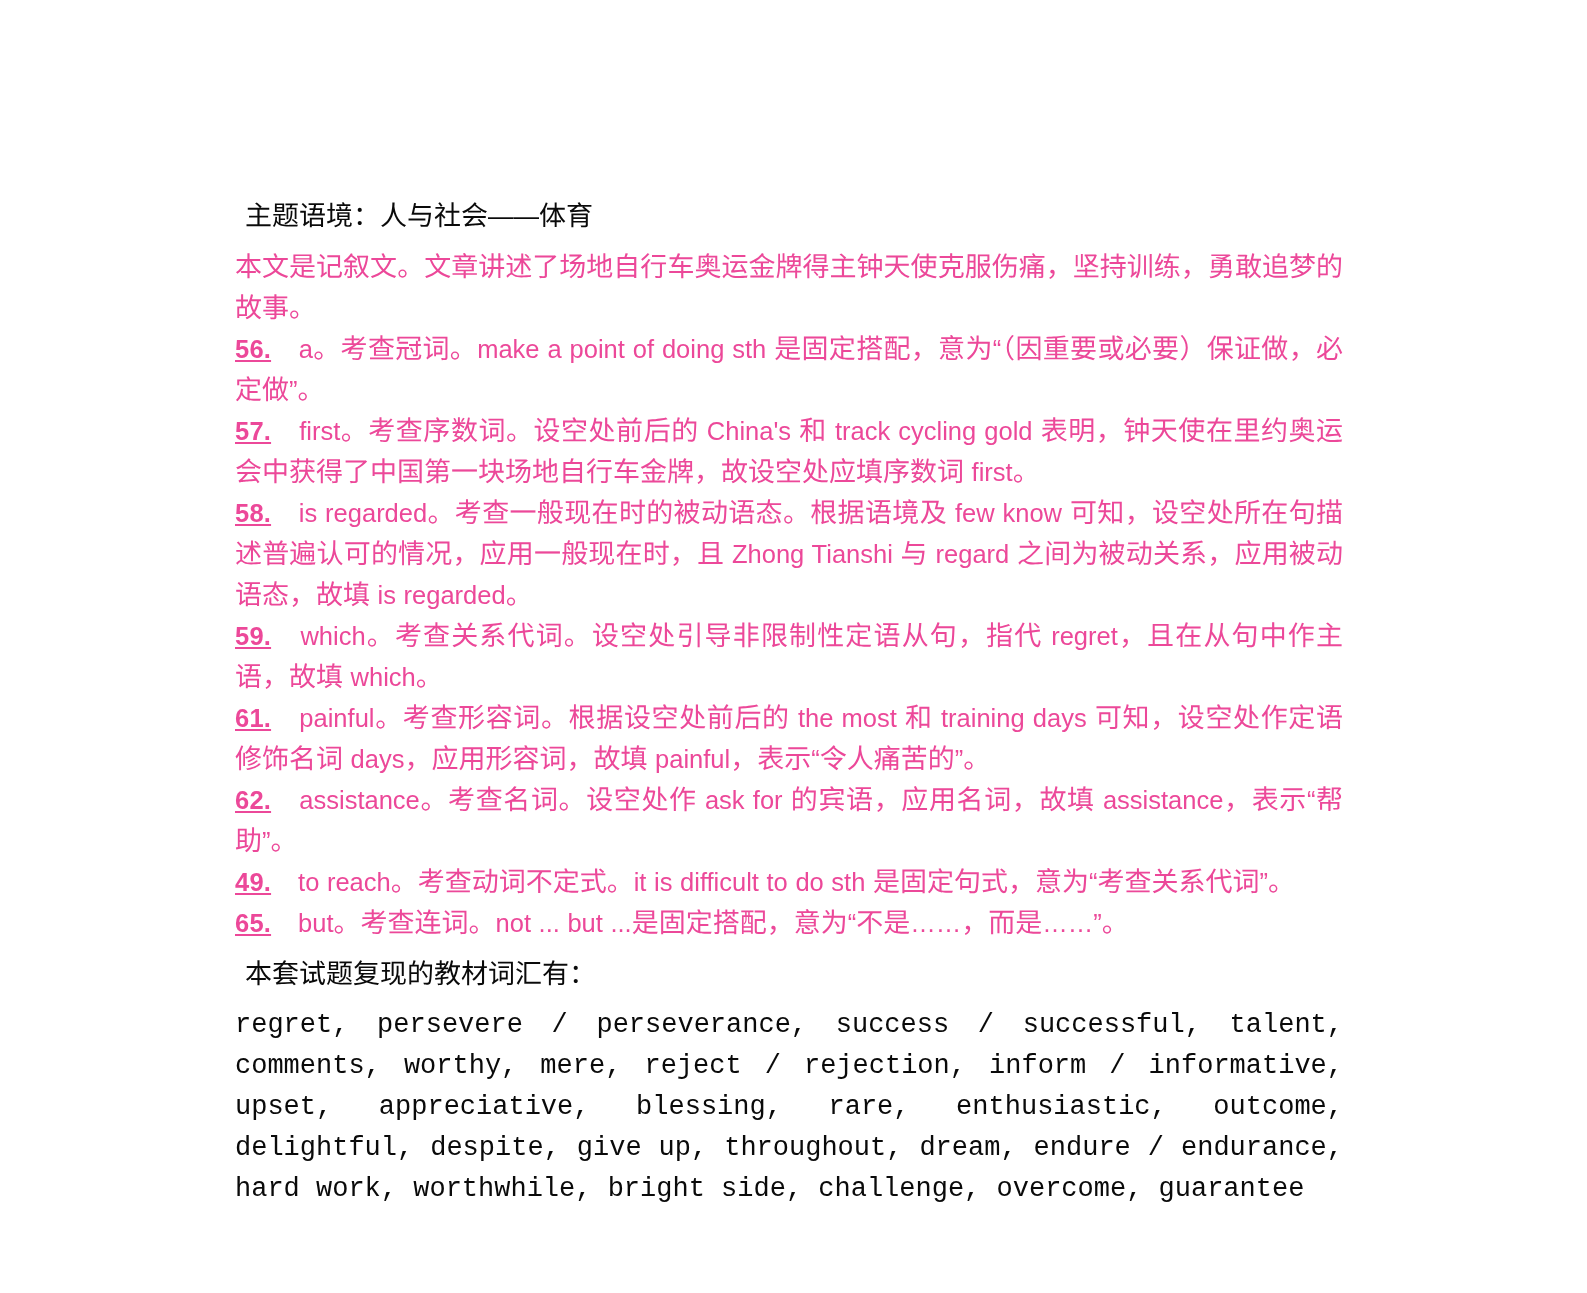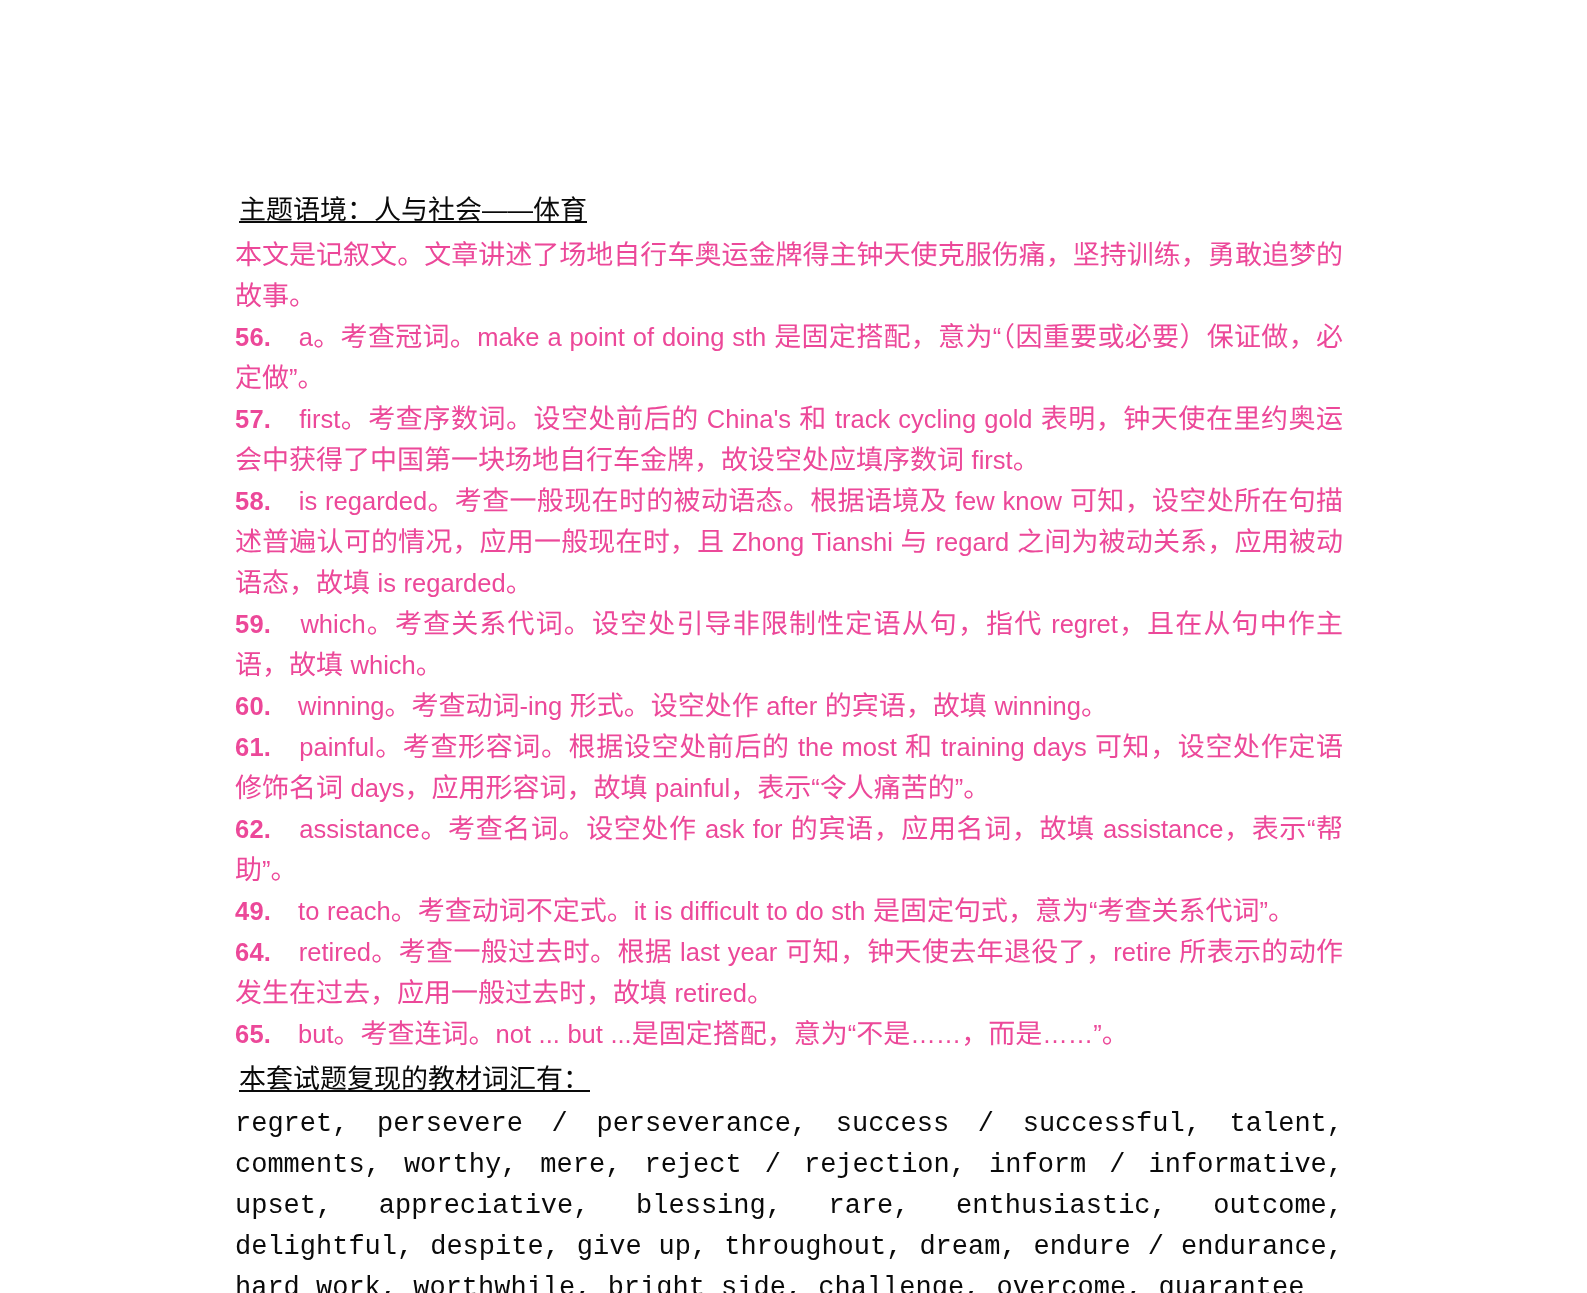--- a/index.html
+++ b/index.html
@@ -65,55 +65,53 @@
   .en {
     font-family: "Liberation Sans", "DejaVu Sans", sans-serif;
     font-size: 25.5px;
   }
   
   .num {
     font-family: "Liberation Sans", "DejaVu Sans", sans-serif;
     font-size: 25.5px;
     font-weight: 600;
     letter-spacing: 0.2px;
+    text-decoration: underline;
   }
 
   .cjk { font-family: "Liberation Serif", "DejaVu Serif", serif; }
 
   
   .topic, .summary, .vocab-head {
-    margin: 4px;
+    margin: 10px;
     padding: 0;
     font-size: 27px;
     line-height: 41px;
     text-align: justify;
     text-align-last: left;
     color: #0a0a0a;
-    text-decoration: underline;
   }
 </style>
 </head>
 <body>
 
 <div id="page">
   <div id="content">
 
     <p class="topic"><span class="cjk">主题语境：人与社会</span><span class="en">——</span><span class="cjk">体育</span></p>
 
     <p class="para last-line-left"><span class="cjk">本文是记叙文。文章讲述了场地自行车奥运金牌得主钟天使克服伤痛，坚持训练，勇敢追梦的故事。</span></p>
 
     <p class="para last-line-left"><span class="num">56.</span><span class="en"></span><span class="cjk">　</span><span class="en">a</span><span class="cjk">。考查冠词。</span><span class="en">make a point of doing sth </span><span class="cjk">是固定搭配，意为</span><span class="en">“</span><span class="cjk">（因重要或必要）保证做，必定做</span><span class="en">”</span><span class="cjk">。</span></p>
     <p class="para last-line-left"><span class="num">57.</span><span class="en"></span><span class="cjk">　</span><span class="en">first</span><span class="cjk">。考查序数词。设空处前后的</span><span class="en"> China's </span><span class="cjk">和</span><span class="en"> track cycling gold </span><span class="cjk">表明，钟天使在里约奥运会中获得了中国第一块场地自行车金牌，故设空处应填序数词</span><span class="en"> first</span><span class="cjk">。</span></p>
     <p class="para last-line-left"><span class="num">58.</span><span class="en"></span><span class="cjk">　</span><span class="en">is regarded</span><span class="cjk">。考查一般现在时的被动语态。根据语境及</span><span class="en"> few know </span><span class="cjk">可知，设空处所在句描述普遍认可的情况，应用一般现在时，且</span><span class="en"> Zhong Tianshi </span><span class="cjk">与</span><span class="en"> regard </span><span class="cjk">之间为被动关系，应用被动语态，故填</span><span class="en"> is regarded</span><span class="cjk">。</span></p>
     <p class="para last-line-left"><span class="num">59.</span><span class="en"></span><span class="cjk">　</span><span class="en">which</span><span class="cjk">。考查关系代词。设空处引导非限制性定语从句，指代</span><span class="en"> regret</span><span class="cjk">，且在从句中作主语，故填</span><span class="en"> which</span><span class="cjk">。</span></p>
-    <p class="para last-line-left"><span class="num">60.</span><span class="en"></span><span class="cjk">　</span><span class="en">winning</span><span class="cjk">。考查动词</span><span class="en">-ing </span><span class="cjk">形式。设空处作</span><span class="en"> after </span><span class="cjk">的宾语，故填</span><span class="en"> winning</span><span class="cjk">。</span></p>
     <p class="para last-line-left"><span class="num">61.</span><span class="en"></span><span class="cjk">　</span><span class="en">painful</span><span class="cjk">。考查形容词。根据设空处前后的</span><span class="en"> the most </span><span class="cjk">和</span><span class="en"> training days </span><span class="cjk">可知，设空处作定语修饰名词</span><span class="en"> days</span><span class="cjk">，应用形容词，故填</span><span class="en"> painful</span><span class="cjk">，表示</span><span class="en">“</span><span class="cjk">令人痛苦的</span><span class="en">”</span><span class="cjk">。</span></p>
     <p class="para last-line-left"><span class="num">62.</span><span class="en"></span><span class="cjk">　</span><span class="en">assistance</span><span class="cjk">。考查名词。设空处作</span><span class="en"> ask for </span><span class="cjk">的宾语，应用名词，故填</span><span class="en"> assistance</span><span class="cjk">，表示</span><span class="en">“</span><span class="cjk">帮助</span><span class="en">”</span><span class="cjk">。</span></p>
     <p class="para last-line-left"><span class="num">49.</span><span class="en"></span><span class="cjk">　</span><span class="en">to reach</span><span class="cjk">。考查动词不定式。</span><span class="en">it is difficult to do sth </span><span class="cjk">是固定句式，意为</span><span class="en">“</span><span class="cjk">考查关系代词</span><span class="en">”</span><span class="cjk">。</span></p>
-    <p class="para last-line-left"><span class="num">64.</span><span class="en"></span><span class="cjk">　</span><span class="en">retired</span><span class="cjk">。考查一般过去时。根据</span><span class="en"> last year </span><span class="cjk">可知，钟天使去年退役了，</span><span class="en">retire </span><span class="cjk">所表示的动作发生在过去，应用一般过去时，故填</span><span class="en"> retired</span><span class="cjk">。</span></p>
     <p class="para last-line-left"><span class="num">65.</span><span class="en"></span><span class="cjk">　</span><span class="en">but</span><span class="cjk">。考查连词。</span><span class="en">not ... but ...</span><span class="cjk">是固定搭配，意为</span><span class="en">“</span><span class="cjk">不是</span><span class="en">……</span><span class="cjk">，而是</span><span class="en">……”</span><span class="cjk">。</span></p>
 
     <p class="vocab-head"><span class="cjk">本套试题复现的教材词汇有：</span></p>
 
     <p class="vocab">regret, persevere / perseverance, success / successful, talent, comments, worthy, mere, reject / rejection, inform / informative, upset, appreciative, blessing, rare, enthusiastic, outcome, delightful, despite, give up, throughout, dream, endure / endurance, hard work, worthwhile, bright side, challenge, overcome, guarantee</p>
 
   </div>
 </div>
 
 </body></html>

